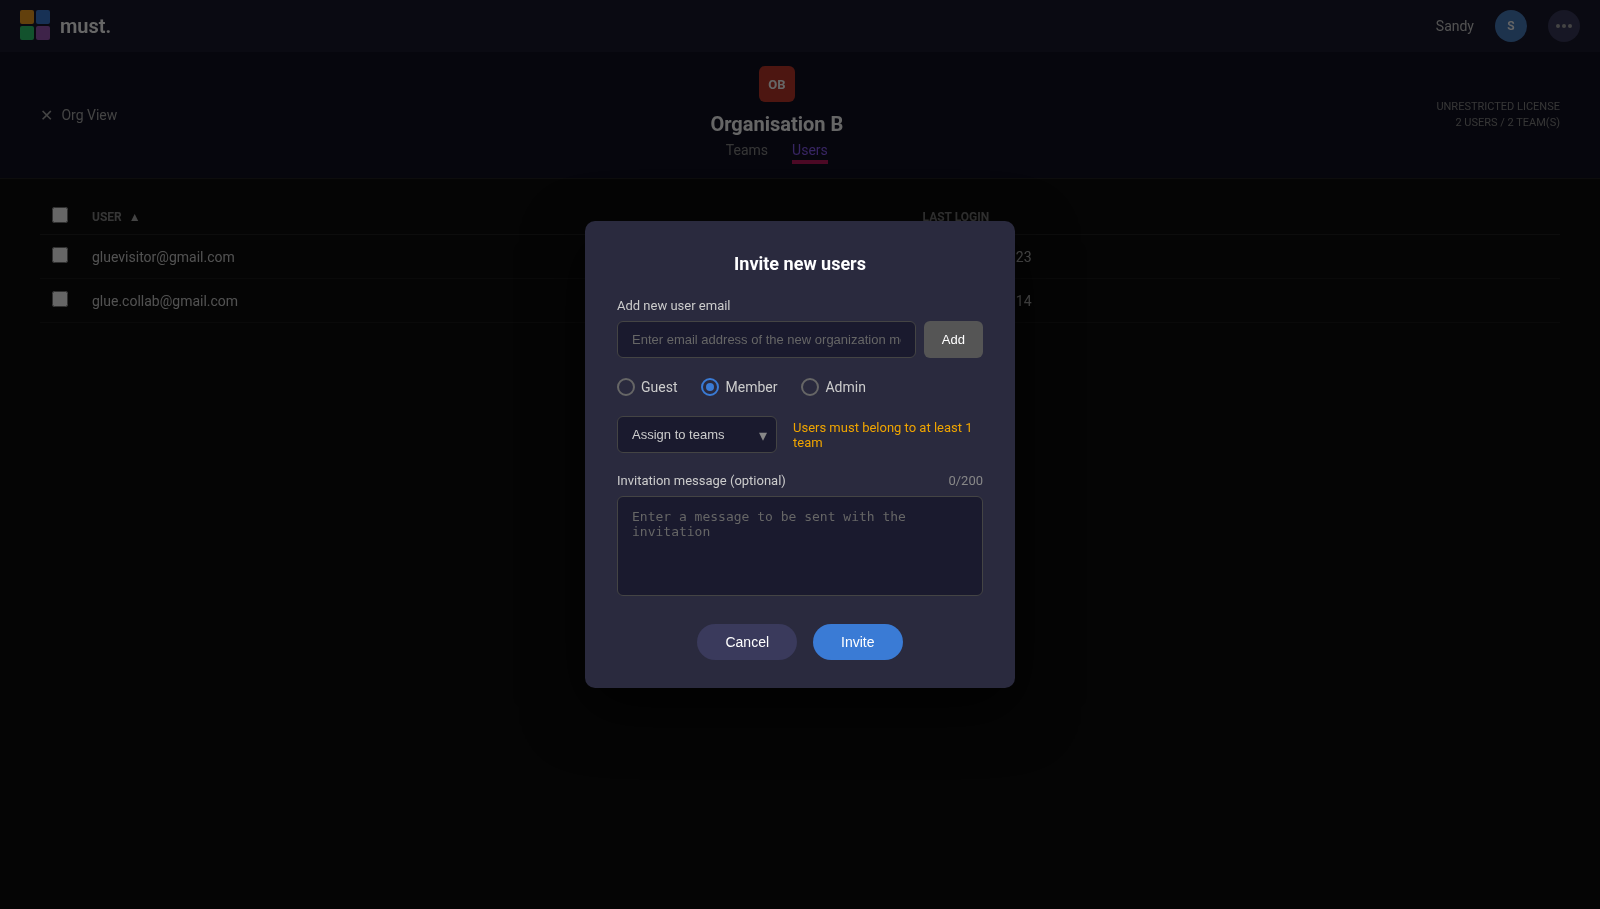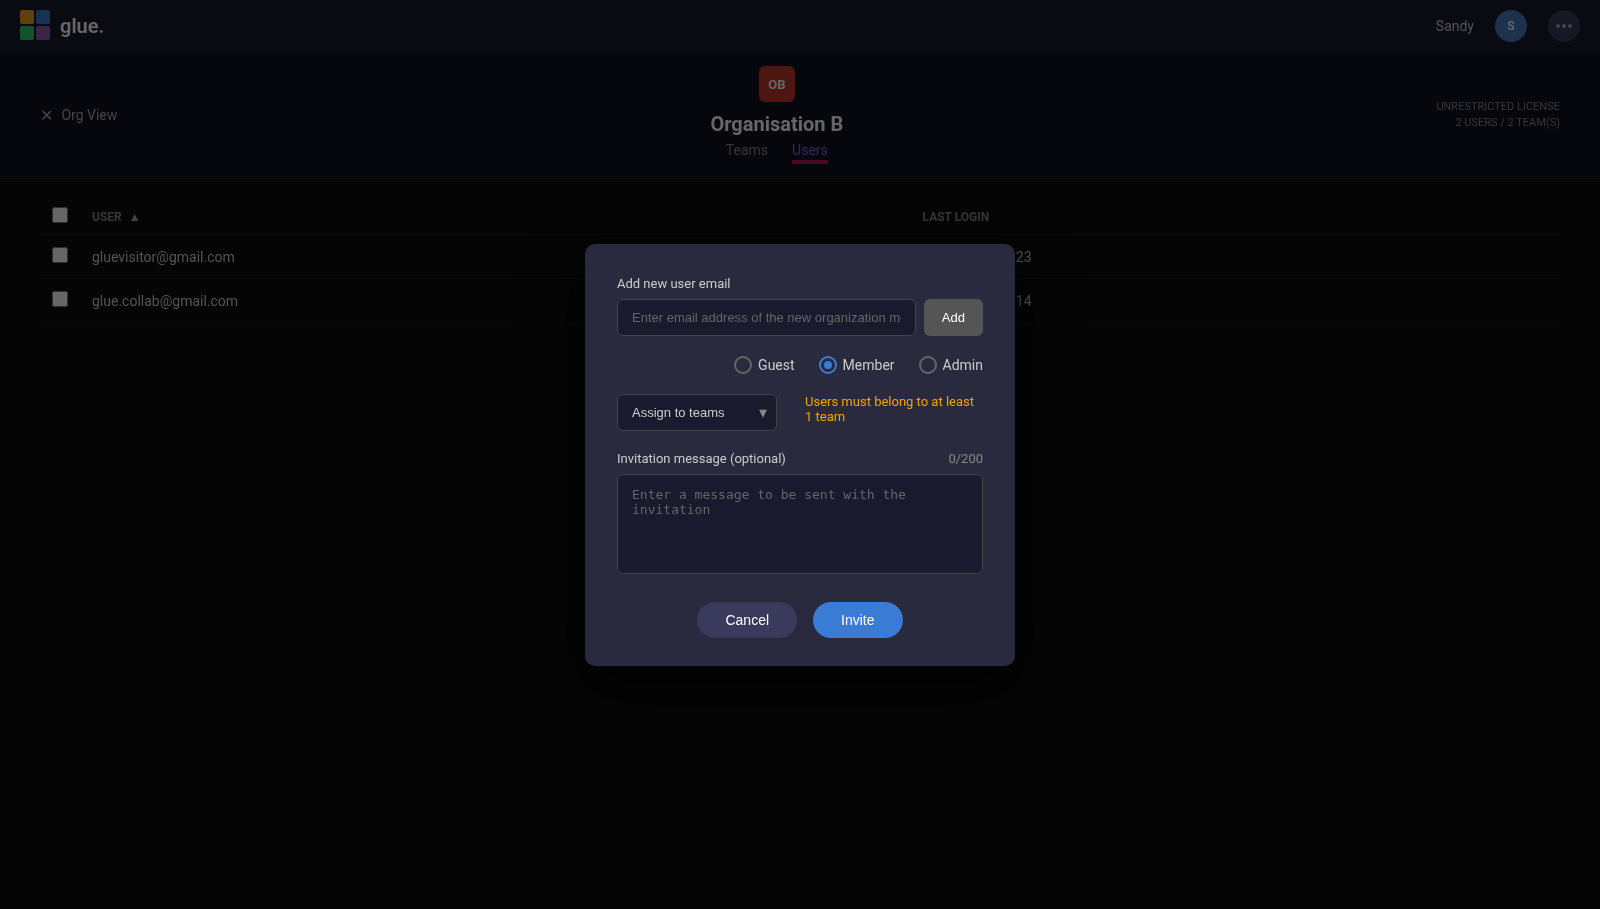--- a/index.html
+++ b/index.html
@@ -282,21 +282,21 @@
       color: #fff;
       border: none;
       border-radius: 6px;
       padding: 10px 18px;
       font-size: 13px;
       cursor: pointer;
     }
     .role-row {
       display: flex;
       align-items: center;
-      justify-content: flex-end;
+      justify-content: flex-start;
       gap: 24px;
       margin-bottom: 20px;
     }
     .radio-label {
       display: flex;
       align-items: center;
       gap: 6px;
       font-size: 14px;
       color: #ccc;
       cursor: pointer;
@@ -317,21 +317,22 @@
     }
     .radio-btn.selected::after {
       content: '';
       width: 8px;
       height: 8px;
       border-radius: 50%;
       background: #3a7bd5;
     }
     .assign-row {
       display: flex;
-      gap: 28px;
+      align-items: center;
+      gap: 16px;
       margin-bottom: 20px;
     }
     .team-select {
       background: #1a1a2e;
       border: 1px solid #444;
       border-radius: 6px;
       padding: 10px 32px 10px 14px;
       font-size: 13px;
       color: #ccc;
       outline: none;
@@ -413,21 +414,21 @@
 <body>
 
 <div class="top-nav">
   <div class="logo-area">
     <svg class="logo-icon" viewBox="0 0 32 32" xmlns="http://www.w3.org/2000/svg">
       <rect x="0" y="0" width="14" height="14" rx="2" fill="#f4a020"></rect>
       <rect x="16" y="0" width="14" height="14" rx="2" fill="#3a7bd5"></rect>
       <rect x="0" y="16" width="14" height="14" rx="2" fill="#2ecc71"></rect>
       <rect x="16" y="16" width="14" height="14" rx="2" fill="#9b59b6"></rect>
     </svg>
-    <span class="logo-text">glue.</span>
+    <span class="logo-text">must.</span>
   </div>
   <div class="nav-right">
     <span class="nav-username">Sandy</span>
     <div class="nav-avatar">
       <span>S</span>
     </div>
     <div class="nav-menu-btn">
       <svg width="16" height="4" viewBox="0 0 16 4" fill="none">
         <circle cx="2" cy="2" r="2" fill="#aaa"></circle>
         <circle cx="8" cy="2" r="2" fill="#aaa"></circle>
@@ -491,20 +492,21 @@
           <td>2024-03-17 08:14</td>
         </tr>
       </tbody>
     </table>
   </div>
 
 </div>
 
 <div class="overlay">
   <div class="modal">
+    <div class="modal-title">Invite new users</div>
 
     <label class="modal-label">Add new user email</label>
     <div class="email-row">
       <input class="email-input" type="email" placeholder="Enter email address of the new organization member" style="">
       <button class="add-btn">Add</button>
     </div>
 
     <div class="role-row">
       <label class="radio-label">
         <div class="radio-btn"></div>

